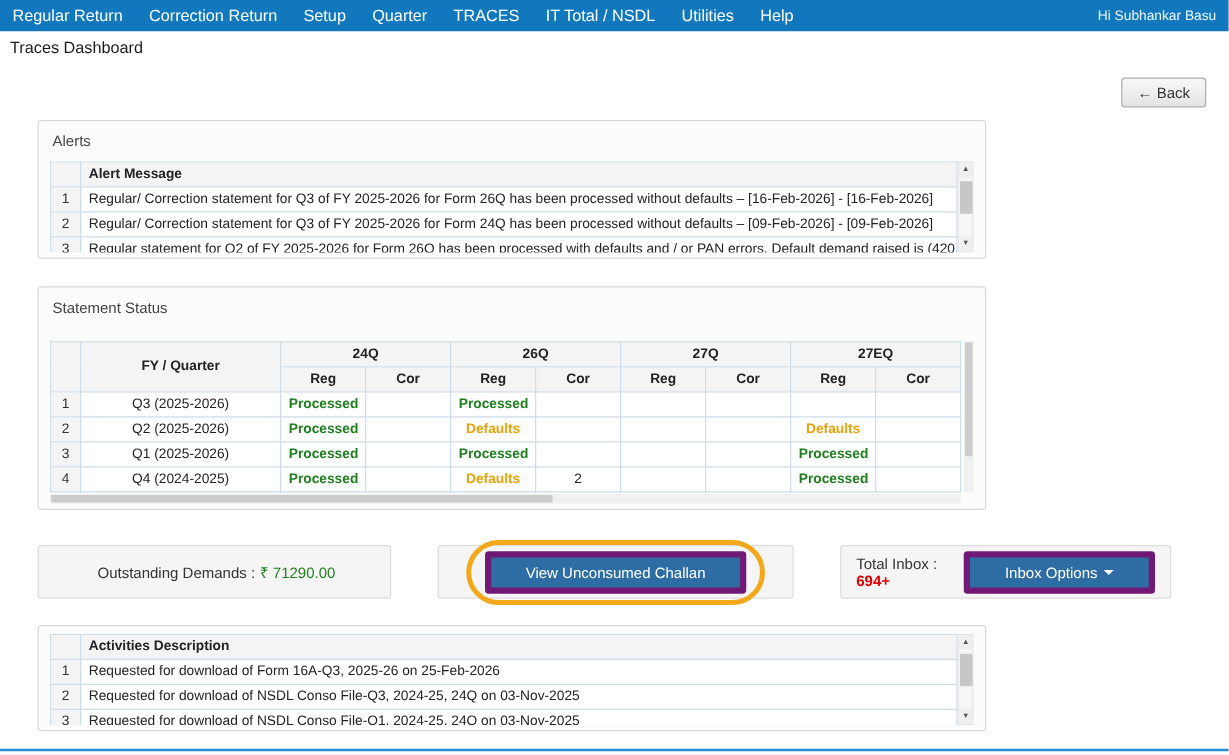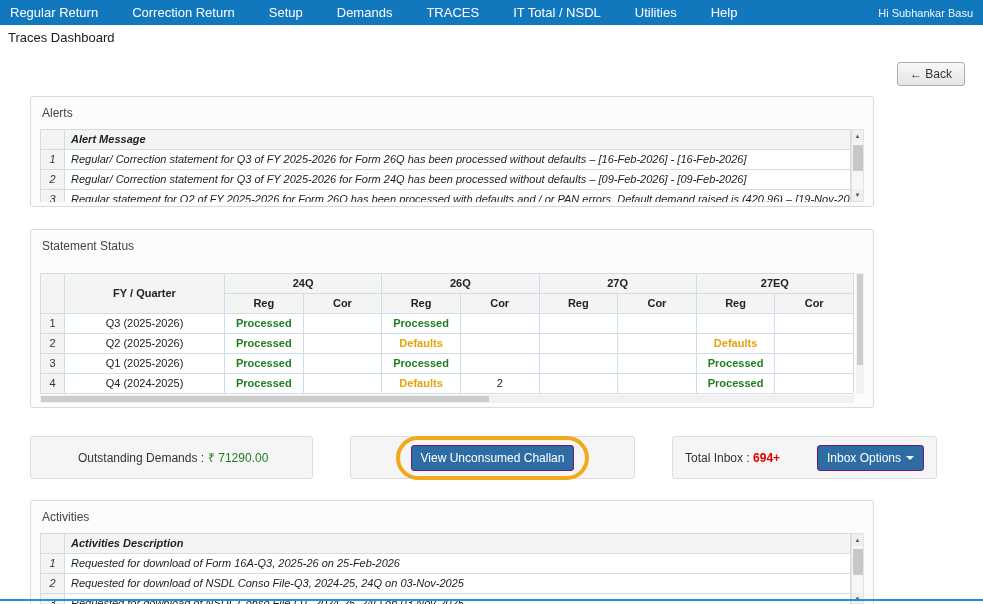--- a/index.html
+++ b/index.html
@@ -10,50 +10,50 @@
     position: relative;
     overflow: hidden;
   }
 
   
   .topnav {
     height: 25px; background: #1278be;
     display: flex; align-items: center; justify-content: space-between;
     padding: 0 10px;
   }
-  .nav-items { display: flex; gap: 34px; align-items: center; }
+  .nav-items { display: flex; gap: 21px; align-items: center; }
   .nav-items a { color: #ffffff; font-size: 13px; text-decoration: none; cursor: pointer; white-space: nowrap; }
   .nav-user { color: #eef6fd; font-size: 11px; }
 
   .page-title { font-size: 13px; color: #1b1b1b; padding: 5px 8px; }
 
   .toolbar { height: 46px; position: relative; }
   .back-btn {
     position: absolute; right: 18px; top: 12px;
     background: linear-gradient(#f8f8f8, #e4e4e4);
     border: 1px solid #adadad; border-radius: 3px;
     font-size: 12px; color: #333; padding: 4px 12px;
     font-family: inherit; cursor: pointer;
   }
 
   
   .panel {
-    margin-left: 30px; width: 844px;
+    margin-left: 30px; width: 759px;
     border: 1px solid #d9d9d9; border-radius: 3px;
     background: #fcfcfc; padding: 6px 9px 4px;
   }
   .panel-title { font-size: 12px; color: #444; padding: 3px 0 9px 2px; }
   .panel-stmt { margin-top: 22px; }
   .panel-stmt .panel-title { padding-bottom: 2px; }
   .panel-act { margin-top: 21px; }
 
   .table-wrap { position: relative; height: 73px; overflow: hidden; background: #fff; }
 
   table { border-collapse: collapse; table-layout: fixed; font-size: 11px; }
-  .list-table { width: calc(100% - 13px); font-style: italic; }
+  .list-table { width: calc(100% - 13px); }
   th, td { border: 1px solid #cdddea; padding: 3px 6px; line-height: 13px; white-space: nowrap; overflow: hidden; }
   thead th { background: #f4f4f4; text-align: left; color: #222; font-weight: bold; }
   .numcol { width: 24px; background: #f4f4f4; text-align: center; color: #333; }
   td { background: #fff; color: #222; }
 
   
   .vscroll { position: absolute; top: 0; right: 0; width: 13px; height: 100%; background: #f6f6f6; border: 1px solid #e2e2e2; }
   .sarrow { position: absolute; left: 0; width: 11px; height: 12px; font-size: 6px; color: #555; text-align: center; line-height: 12px; background: #efefef; cursor: pointer; }
   .sarrow.up { top: 0; } .sarrow.down { bottom: 0; }
   .sthumb { position: absolute; left: 1px; top: 15px; width: 10px; height: 26px; background: #c7c7c7; border-radius: 1px; cursor: pointer; }
@@ -73,22 +73,22 @@
     border: 1px solid #dddddd; border-radius: 3px; background: #f5f5f5;
     height: 43px; display: flex; align-items: center;
     padding: 0 12px; font-size: 12px; color: #333;
   }
   .box-left { width: 283px; padding-left: 47px; }
   .box-mid { width: 285px; justify-content: center; position: relative; overflow: visible; }
   .box-right { width: 265px; justify-content: space-between; }
   .green { color: #1e7e1e; font-weight: normal; }
   .red { color: #e00000; font-weight: bold; }
   .btn-blue {
-    background: #2e6da4; color: #fff; border: 1px solid #701a75; border-radius: 3px;
-    font-size: 12px; padding: 5px 9px; font-family: inherit; cursor: pointer; white-space: nowrap;
+    background: #2e6da4; color: #fff; border: 5px solid #701a75; border-radius: 3px;
+    font-size: 12px; padding: 5px 28px; font-family: inherit; cursor: pointer; white-space: nowrap;
   }
   .highlight-ring {
     border: 4px solid #f1a81b; border-radius: 26px;
     padding: 5px 11px; margin: -8px 0; background: transparent;
     display: inline-block;
   }
   .caret {
     display: inline-block; width: 0; height: 0;
     border-left: 4px solid transparent; border-right: 4px solid transparent;
     border-top: 4px solid #ffffff; margin-left: 5px; vertical-align: middle;
@@ -98,21 +98,21 @@
   .bottom-line { position: absolute; left: 0; bottom: 3px; width: 100%; height: 2px; background: #2590d5; }
 </style>
 </head>
 <body>
 
 <nav class="topnav">
   <div class="nav-items">
     <a>Regular Return</a>
     <a>Correction Return</a>
     <a>Setup</a>
-    <a>Demands</a>
+    <a>Quarter</a>
     <a>TRACES</a>
     <a>IT Total / NSDL</a>
     <a>Utilities</a>
     <a>Help</a>
   </div>
   <div class="nav-user">Hi Subhankar Basu</div>
 </nav>
 
 <div class="page-title">Traces Dashboard</div>
 
@@ -271,21 +271,20 @@
       <span>Total Inbox :</span>
       <span class="red">694+</span>
     </span>
     <button class="btn-blue">
       <span>Inbox Options</span><span class="caret"></span>
     </button>
   </div>
 </div>
 
 <section class="panel panel-act">
-  <div class="panel-title">Activities</div>
   <div class="table-wrap">
     <table class="list-table">
       <colgroup>
           <col style="width:24px">
           <col>
         </colgroup>
       <thead>
         <tr>
           <th class="numcol"></th>
           <th>Activities Description</th>

